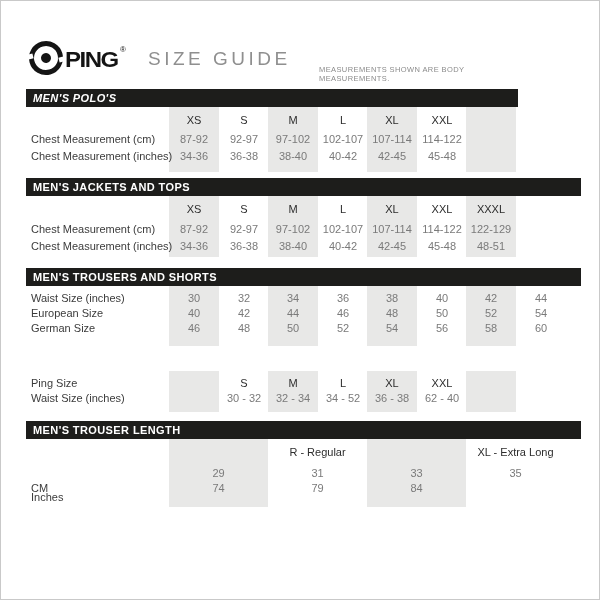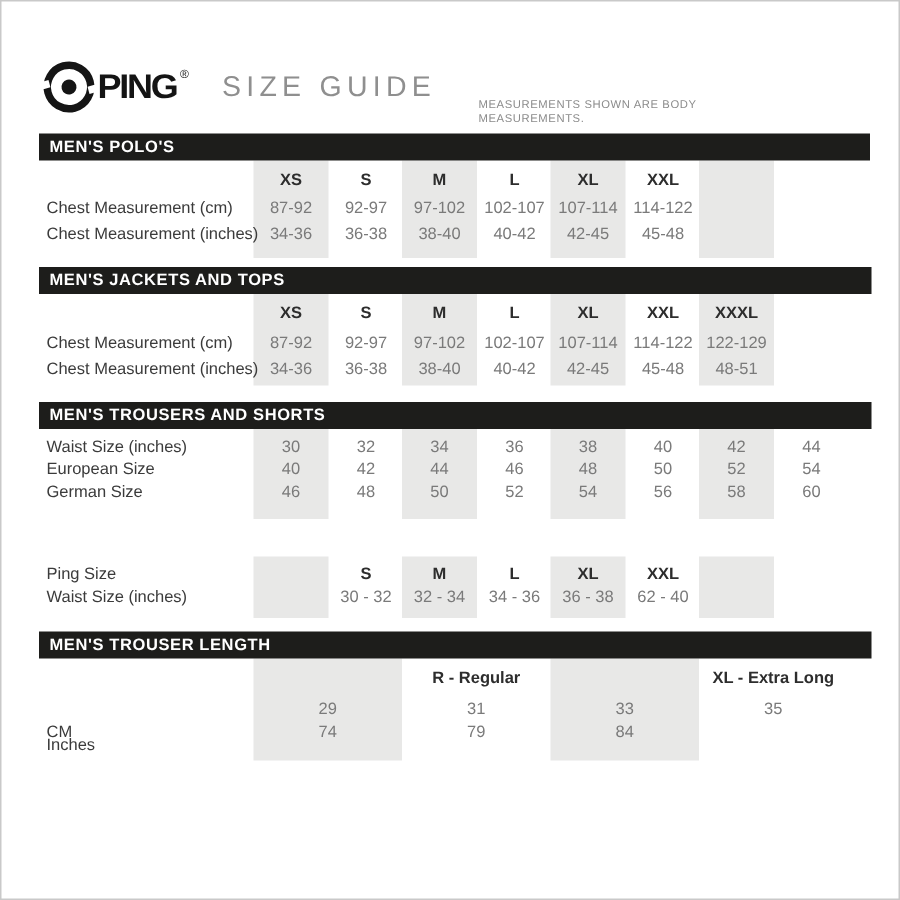--- a/index.html
+++ b/index.html
@@ -20,27 +20,27 @@
   .logo-gap.g2 { right:-1px; top:20px; }
   .logo-dot  { position:absolute; left:12px; top:12px; width:10px; height:10px; background:#151515; border-radius:50%; }
   .brand-text { position:absolute; left:64px; top:44px; font-size:24px; font-weight:700; letter-spacing:-1.5px; color:#141414; transform:scaleY(0.95); }
   .brand-reg  { position:absolute; left:119px; top:44px; font-size:8px; color:#141414; }
   .guide-title { position:absolute; left:147px; top:47px; font-size:19px; font-weight:400; letter-spacing:3.5px; color:#8f8f8f; }
   .note { position:absolute; left:318px; top:64px; width:200px; text-align:left; font-size:7.5px; letter-spacing:0.4px; color:#8b8b8b; }
 
   
   .bar { position:absolute; left:25px; height:18px; background:#1d1d1b; color:#ffffff;
          font-size:11px; font-weight:700; letter-spacing:0.4px; line-height:18px; padding-left:7px; box-sizing:border-box; }
-  .bar-short { width:554px; }
+  .bar-short { width:492px;font-style:italic; }
   .bar-long  { width:555px; }
   .stripe { position:absolute; width:50px; background:#e8e8e7; }
   .stripe-wide { width:99px; }
   .rlabel { position:absolute; left:30px; height:16px; line-height:16px; font-size:11px; color:#3b3b3b; white-space:nowrap; }
   .cell  { position:absolute; width:50px; height:16px; line-height:16px; text-align:center; font-size:11px; color:#7a7a7a; white-space:nowrap; }
-  .hcell { color:#2d2d2d; font-weight:700; }
+  .hcell { color:#2d2d2d; font-weight:400; }
   .wcell { width:99px; }
   
   .c0{left:168px}.c1{left:218px}.c2{left:267px}.c3{left:317px}
   .c4{left:366px}.c5{left:416px}.c6{left:465px}.c7{left:515px}
   .w0{left:168px}.w1{left:267px}.w2{left:366px}.w3{left:465px}
 </style>
 </head>
 <body>
 
 <div class="page">
@@ -150,21 +150,21 @@
   <div class="stripe c6" style="top:370px;height:41px"></div>
   <span class="rlabel" style="top:374px">Ping Size</span>
   <span class="cell hcell c1" style="top:374px">S</span>
   <span class="cell hcell c2" style="top:374px">M</span>
   <span class="cell hcell c3" style="top:374px">L</span>
   <span class="cell hcell c4" style="top:374px">XL</span>
   <span class="cell hcell c5" style="top:374px">XXL</span>
   <span class="rlabel" style="top:389px">Waist Size (inches)</span>
   <span class="cell c1" style="top:389px">30 - 32</span>
   <span class="cell c2" style="top:389px">32 - 34</span>
-  <span class="cell c3" style="top:389px">34 - 36</span>
+  <span class="cell c3" style="top:389px">34 - 52</span>
   <span class="cell c4" style="top:389px">36 - 38</span>
   <span class="cell c5" style="top:389px">62 - 40</span>
 
   <div class="stripe stripe-wide w0" style="top:438px;height:68px"></div>
   <div class="stripe stripe-wide w2" style="top:438px;height:68px"></div>
   <div class="bar bar-long" style="top:420px">MEN'S TROUSER LENGTH</div>
   <span class="cell hcell wcell w1" style="top:443px">R - Regular</span>
   <span class="cell hcell wcell w3" style="top:443px">XL - Extra Long</span>
   <span class="rlabel" style="top:488px">Inches</span>
   <span class="cell wcell w0" style="top:464px">29</span>

